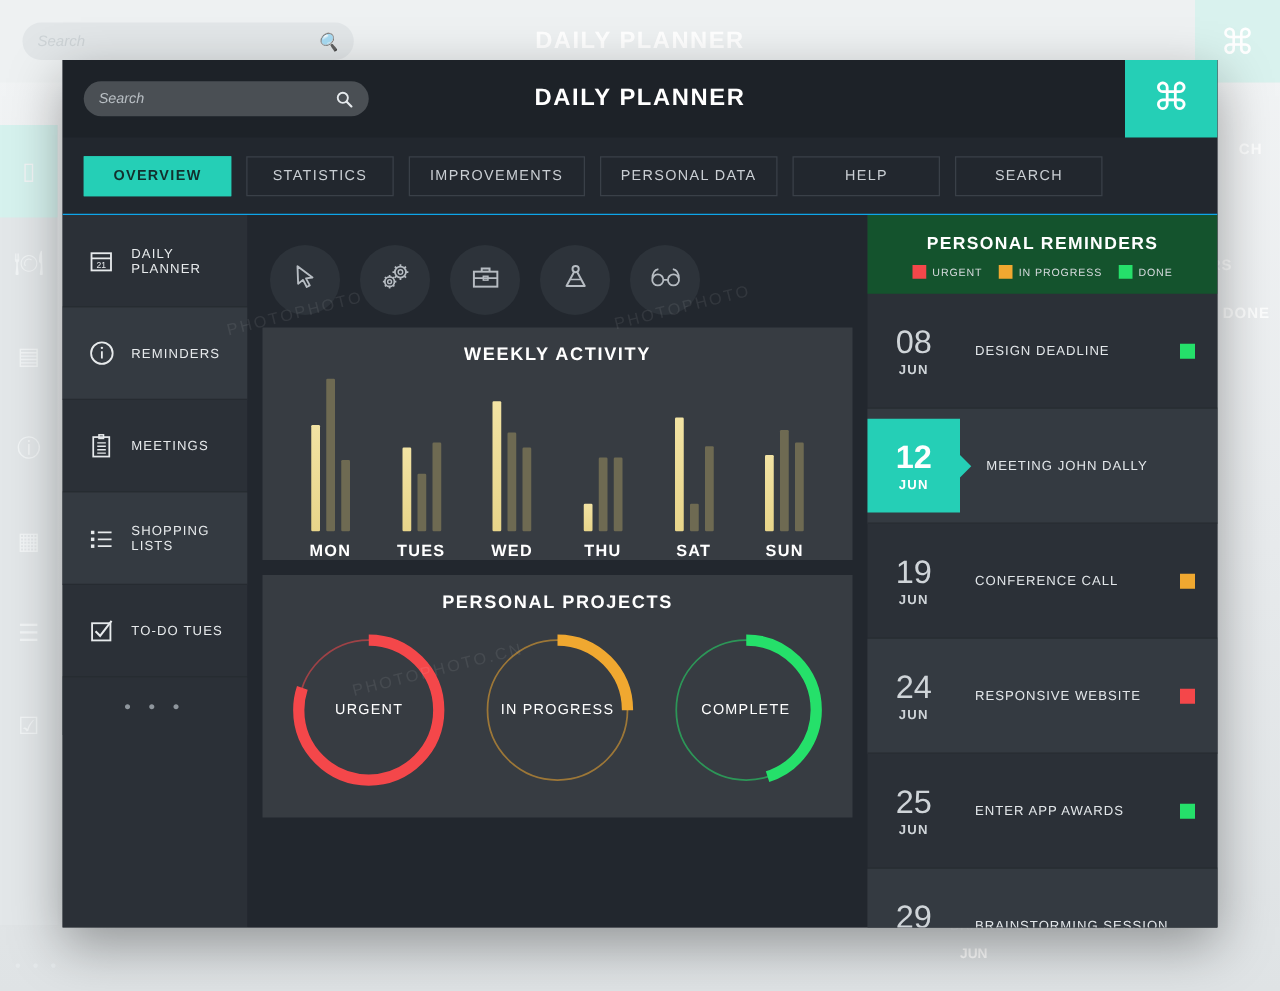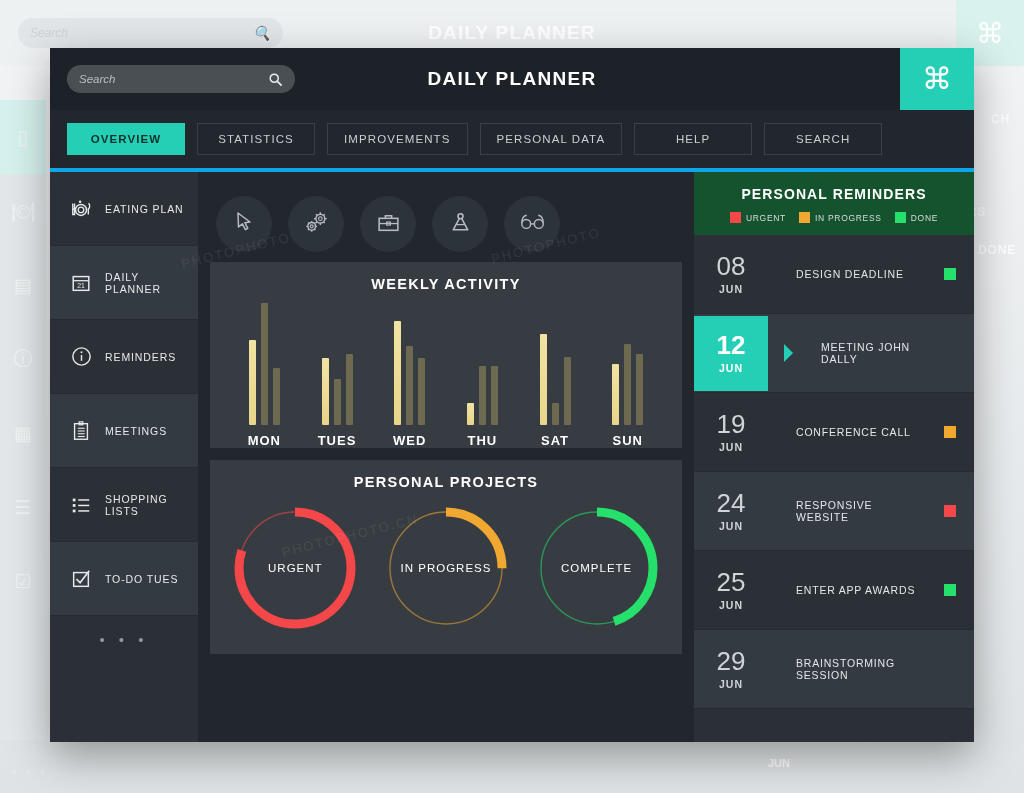--- a/index.html
+++ b/index.html
@@ -88,21 +88,21 @@
     position: absolute; right: 0; top: 0; width: 74px; height: 62px;
     background: #25cfb6; color: #ffffff;
     display: flex; align-items: center; justify-content: center;
     font-size: 30px; line-height: 1; cursor: pointer;
   }
 
   
   .tabs {
     height: 62px; background: #22272e;
     display: flex; align-items: center; gap: 12px; padding: 0 17px;
-    border-bottom: 4px solid #0ea5e9;
+    border-bottom: 1px solid #0ea5e9;
   }
   .tab {
     height: 32px; min-width: 118px; padding: 0 16px;
     display: flex; align-items: center; justify-content: center;
     color: #c9ced3; font-size: 11.5px; letter-spacing: 1.1px;
     border: 1px solid #3a4048; cursor: pointer; background: transparent;
     white-space: nowrap;
   }
   .tab.active { background: #25cfb6; color: #12302d; border-color: #25cfb6; font-weight: bold; }
 
@@ -161,22 +161,22 @@
   }
 
   
   .right { width: 280px; flex: none; background: #2b3037; }
   .rem-head { background: #14532d; padding: 14px 0 12px; }
   .rem-title { text-align: center; color: #ffffff; font-size: 14px; font-weight: bold; letter-spacing: 1.1px; }
   .legend { display: flex; justify-content: center; gap: 13px; margin-top: 10px; }
   .lg { display: flex; align-items: center; gap: 5px; color: #d7dbde; font-size: 8.5px; letter-spacing: .7px; }
   .sw { width: 11px; height: 11px; flex: none; }
   .rem-row {
-    height: 79px; display: flex; align-items: center; cursor: pointer;
-    border-bottom: 1px solid #262b31; position: relative; gap: 16px;
+    height: 92px; display: flex; align-items: center; cursor: pointer;
+    border-bottom: 1px solid #262b31; position: relative;
   }
   .rem-row:nth-child(even) { background: #343a41; }
   .date-box {
     width: 74px; flex: none; text-align: center; color: #cfd4d8;
   }
   .d-num { font-size: 26px; line-height: 1; font-weight: 300; }
   .d-mon { font-size: 10.5px; font-weight: bold; letter-spacing: 1px; margin-top: 4px; }
   .rem-row.active .date-box {
     background: #25cfb6; color: #ffffff; height: 75px;
     display: flex; flex-direction: column; align-items: center; justify-content: center;
@@ -251,32 +251,20 @@
       <div class="tab">PERSONAL DATA</div>
       <div class="tab">HELP</div>
       <div class="tab">SEARCH</div>
     </div>
 
     <div class="body">
 
       <div class="sidebar">
 
 
-        <div class="sb-item">
-          <span class="sb-ico">
-            <svg viewBox="0 0 26 24" width="24" height="22">
-              <circle cx="13" cy="13" r="6" fill="none" stroke="#e7eaec" stroke-width="1.6"></circle>
-              <circle cx="13" cy="13" r="3" fill="none" stroke="#e7eaec" stroke-width="1.4"></circle>
-              <path d="M4 6v6M6 6v6M4 12h2v6h-2z" stroke="#e7eaec" stroke-width="1.5" fill="none"></path>
-              <path d="M21 6c1.5 0 1.8 3 1 5l-1 1v6" stroke="#e7eaec" stroke-width="1.5" fill="none"></path>
-              <circle cx="12" cy="4" r="1.4" fill="#e7eaec"></circle>
-            </svg>
-          </span>
-          <span class="sb-label">EATING PLAN</span>
-        </div>
 
         <div class="sb-item">
           <span class="sb-ico">
             <svg viewBox="0 0 24 24" width="22" height="22">
               <rect x="3.5" y="5" width="17" height="15" fill="none" stroke="#e7eaec" stroke-width="1.6"></rect>
               <line x1="3.5" y1="9.5" x2="20.5" y2="9.5" stroke="#e7eaec" stroke-width="1.4"></line>
               <text x="12" y="17.6" font-size="7.5" fill="#e7eaec" text-anchor="middle" font-family="Liberation Sans">21</text>
             </svg>
           </span>
           <span class="sb-label">DAILY PLANNER</span>

